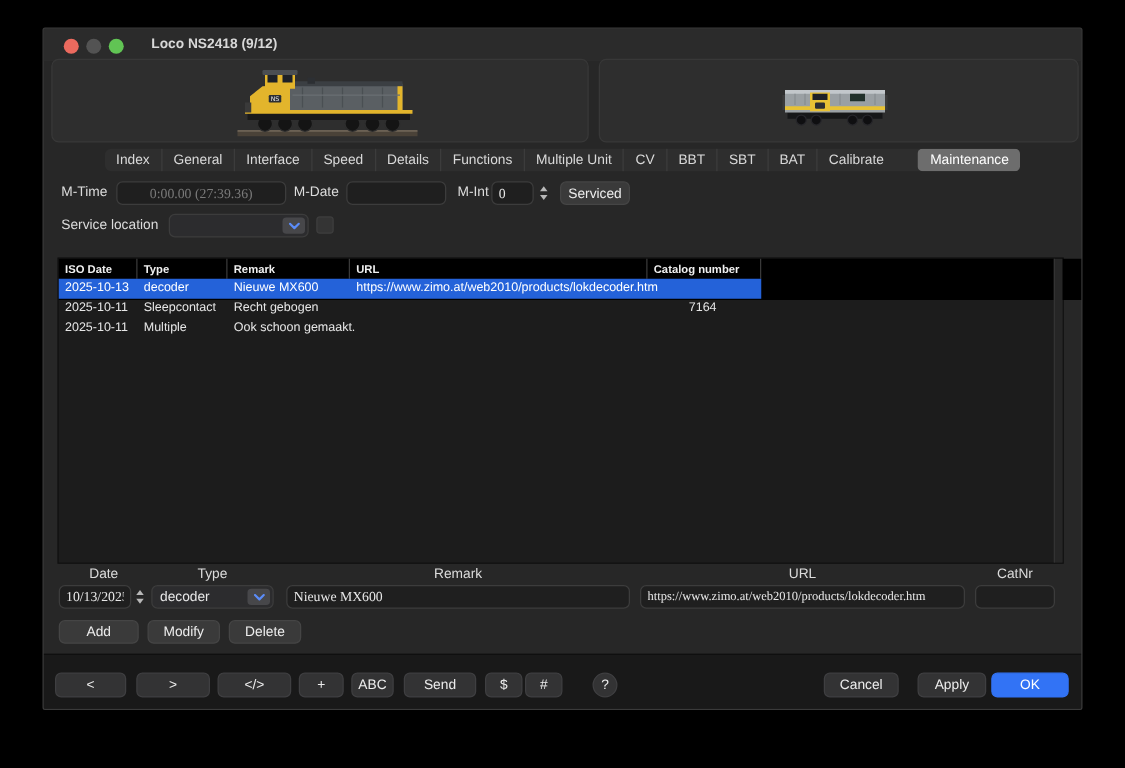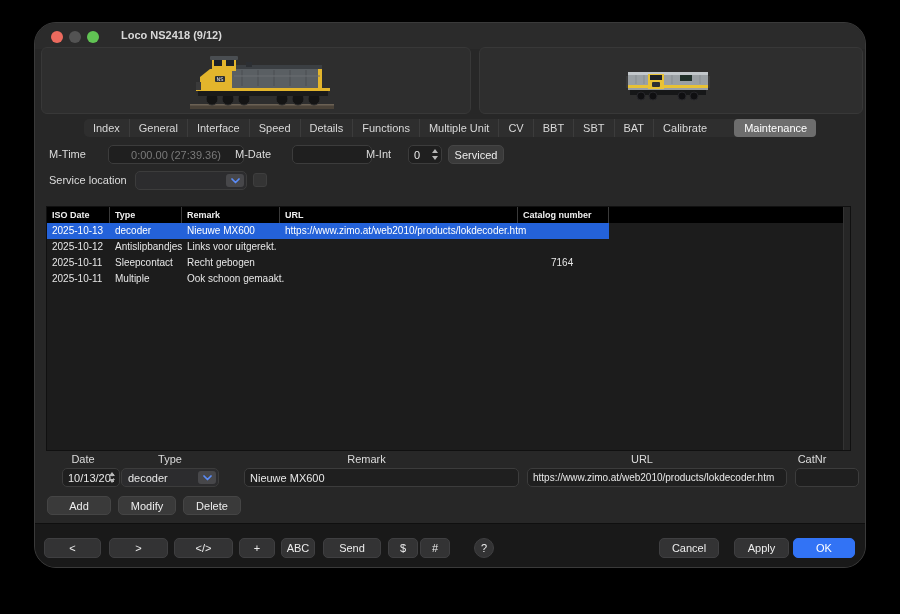--- a/index.html
+++ b/index.html
@@ -1,18 +1,18 @@
 <!DOCTYPE html>
 <html><head>
 <meta charset="utf-8">
 <style>
   html,body{margin:0;padding:0;background:#000;width:900px;height:614px;overflow:hidden;
     font-family:"Liberation Sans","DejaVu Sans",sans-serif;-webkit-font-smoothing:antialiased;}
   .window{position:absolute;left:34px;top:22px;width:832px;height:546px;background:#272727;
-    border:1px solid #3a3a3a;border-radius:22px;overflow:hidden;box-sizing:border-box;}
+    border:1px solid #3a3a3a;border-radius:2px;overflow:hidden;box-sizing:border-box;}
   
   .titlebar{position:absolute;left:0;top:0;width:100%;height:26px;background:#2b2b2b;}
   .tl{position:absolute;top:8px;width:12px;height:12px;border-radius:50%;border:none;padding:0;}
   .tl.red{left:16px;background:#ec6a5e;}
   .tl.gray{left:34px;background:#535353;}
   .tl.green{left:52px;background:#61c454;}
   .wtitle{position:absolute;left:86px;top:6px;font-size:11px;font-weight:bold;color:#d8d8d8;}
   
   .panel{position:absolute;top:24px;height:67px;background:#2e2e2e;border:1px solid #383838;
     border-radius:6px;box-sizing:border-box;}
@@ -22,42 +22,42 @@
   .tabbar{position:absolute;left:0;top:96px;width:100%;display:flex;justify-content:center;}
   .tabbar-inner{display:flex;align-items:center;background:rgba(255,255,255,0.035);border-radius:5px;}
   .tab{padding:2px 9px;font-size:11px;color:#d9d9d9;border-left:1px solid rgba(255,255,255,0.07);
     cursor:default;white-space:nowrap;line-height:14px;}
   .tab:first-child{border-left:none;}
   .tab.selected{background:#6d6d6d;border-radius:4px;color:#fff;border-left-color:transparent;margin-left:18px;}
   
   .lbl{position:absolute;font-size:11px;color:#dcdcdc;line-height:18px;}
   .field{position:absolute;height:19px;background:#1f1f1f;border:1px solid #3c3c3c;border-radius:5px;
     color:#e8e8e8;font-size:11px;padding:0 5px;box-sizing:border-box;
-    font-family:Liberation Sans, sans-serif;outline:none;margin-left:15px;}
+    font-family:Liberation Serif, serif;outline:none;}
   .field.dim{color:#7a7a7a;text-align:center;}
   .combo{position:absolute;height:19px;background:#2c2c2e;border:1px solid #3c3c3c;border-radius:5px;
     box-sizing:border-box;display:flex;align-items:center;}
   .combo .ctext{flex:1;font-size:11px;color:#e8e8e8;padding-left:6px;white-space:nowrap;overflow:hidden;}
   .chevbtn{width:18px;height:13px;background:#47474a;border-radius:3px;margin-right:2px;
     display:flex;align-items:center;justify-content:center;flex:none;}
   .stepper{position:absolute;width:12px;height:18px;display:flex;flex-direction:column;
     align-items:center;justify-content:center;gap:3px;}
   .tri-up{width:0;height:0;border-left:3.5px solid transparent;border-right:3.5px solid transparent;
     border-bottom:4.5px solid #b8b8b8;}
   .tri-dn{width:0;height:0;border-left:3.5px solid transparent;border-right:3.5px solid transparent;
     border-top:4.5px solid #b8b8b8;}
   .btn{position:absolute;height:19px;background:#3a3a3a;border:1px solid #454545;border-radius:5px;
     color:#ededed;font-size:11px;line-height:16px;padding:0;cursor:default;
     font-family:"Liberation Sans","DejaVu Sans",sans-serif;}
   .sq{position:absolute;width:14px;height:14px;background:#343434;border:1px solid #3e3e3e;
     border-radius:3px;padding:0;}
   
   .table{position:absolute;left:11px;top:183px;width:805px;height:245px;background:#1c1c1c;
     border:1px solid #101010;box-sizing:border-box;}
-  .thead{position:absolute;left:0;top:0;width:100%;height:16px;background:#000;}
+  .thead{position:absolute;left:0;top:0;width:100%;height:33px;background:#000;padding-left:24px;}
   .th{position:absolute;top:0;height:16px;font-size:9px;font-weight:bold;color:#f0f0f0;
     line-height:16px;padding-left:5px;border-right:1px solid #3a3a3a;box-sizing:border-box;}
   .tbody{position:absolute;left:0;top:16px;width:796px;}
   .trow{position:relative;height:16px;}
   .trow .hl{position:absolute;left:0;top:0;width:562px;height:16px;background:#2462d9;}
   .td{position:absolute;top:0;height:16px;line-height:16px;font-size:10px;color:#e6e6e6;white-space:nowrap;}
   .trow.selected .td{color:#fff;}
   .scrolltrack{position:absolute;right:0;top:0;width:7px;height:100%;background:#262626;
     border-left:1px solid #333;box-sizing:border-box;}
   
@@ -191,27 +191,20 @@
     <div class="tbody">
       <div class="trow selected">
         <span class="hl"></span>
         <span class="td" style="left:5px;">2025-10-13</span>
         <span class="td" style="left:68px;">decoder</span>
         <span class="td" style="left:140px;">Nieuwe MX600</span>
         <span class="td" style="left:238px;">https://www.zimo.at/web2010/products/lokdecoder.htm</span>
         <span class="td" style="left:476px;"></span>
       </div>
       <div class="trow">
-        <span class="td" style="left:5px;">2025-10-12</span>
-        <span class="td" style="left:68px;">Antislipbandjes</span>
-        <span class="td" style="left:140px;">Links voor uitgerekt.</span>
-        <span class="td" style="left:238px;"></span>
-        <span class="td" style="left:476px;"></span>
-      </div>
-      <div class="trow">
         <span class="td" style="left:5px;">2025-10-11</span>
         <span class="td" style="left:68px;">Sleepcontact</span>
         <span class="td" style="left:140px;">Recht gebogen</span>
         <span class="td" style="left:238px;"></span>
         <span class="td" style="left:504px;">7164</span>
       </div>
       <div class="trow">
         <span class="td" style="left:5px;">2025-10-11</span>
         <span class="td" style="left:68px;">Multiple</span>
         <span class="td" style="left:140px;">Ook schoon gemaakt.</span>

